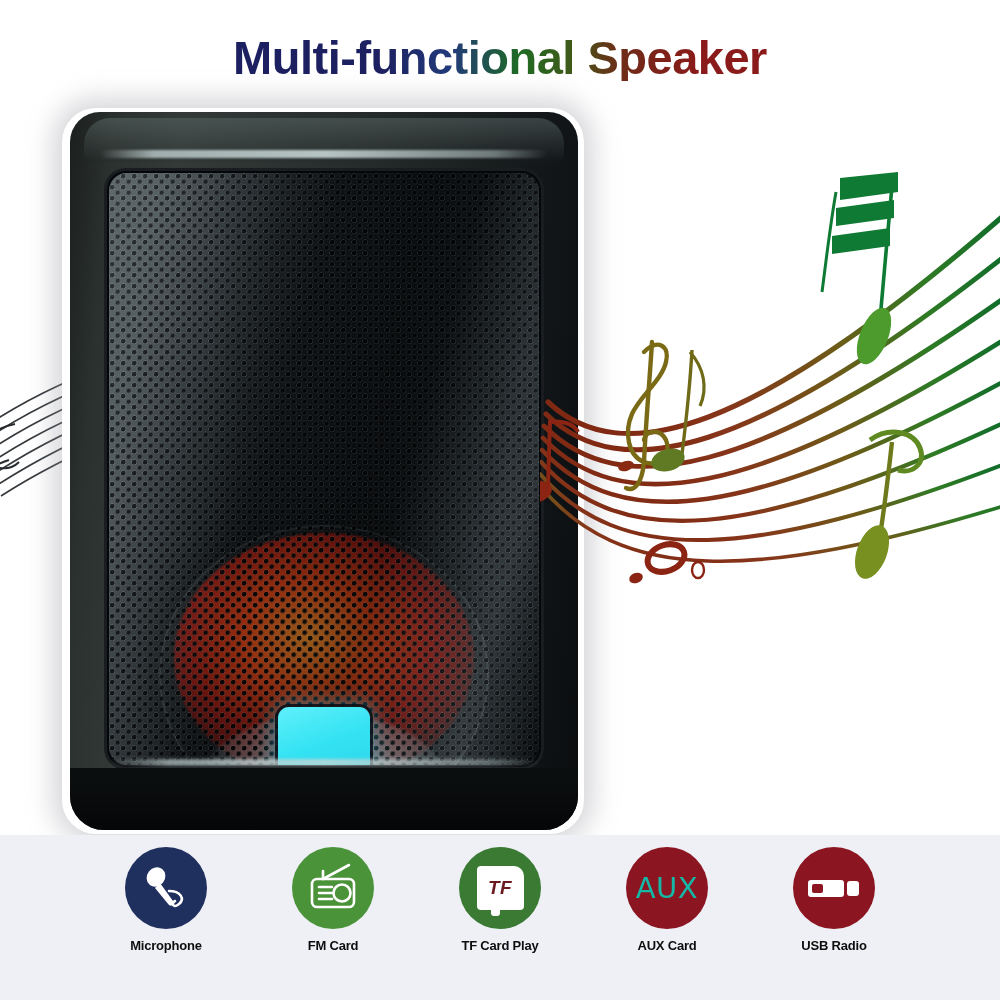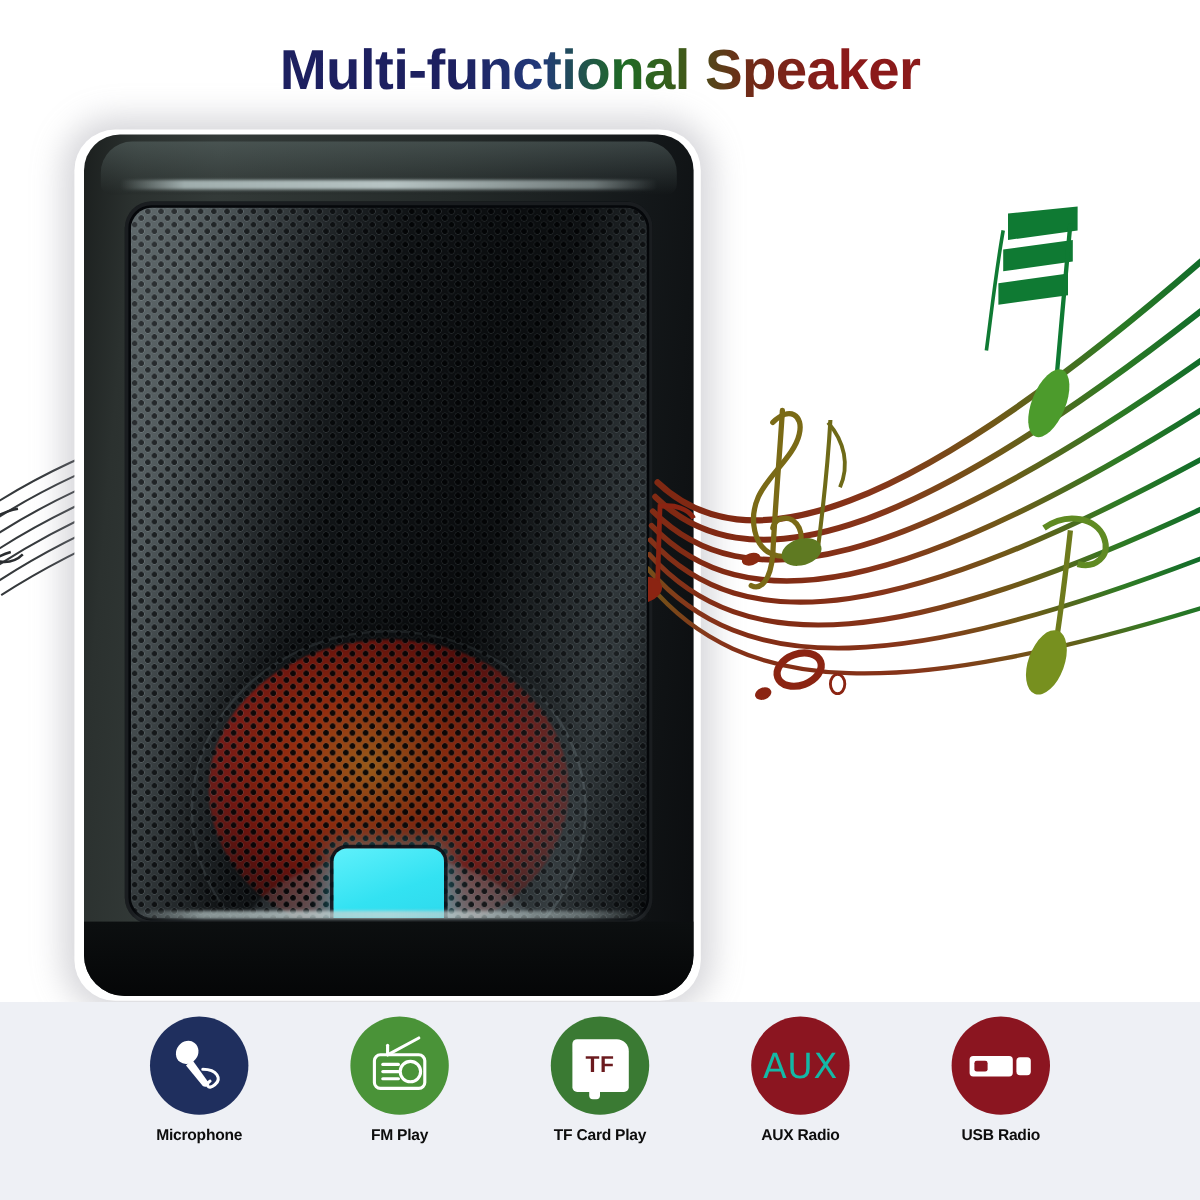--- a/index.html
+++ b/index.html
@@ -280,20 +280,21 @@
   }
   .tf-card {
     width: 47px;
     height: 44px;
     background: #ffffff;
     border-radius: 4px 10px 4px 4px;
     display: flex;
     align-items: center;
     justify-content: center;
     position: relative;
+    font-style: italic;
   }
   .tf-card::after {
     content: "";
     position: absolute;
     left: 14px;
     bottom: -6px;
     width: 9px;
     height: 8px;
     background: #ffffff;
     border-radius: 0 0 3px 3px;
@@ -441,37 +442,37 @@
               <rect x="7" y="17" width="42" height="28" rx="5"></rect>
               <path d="M18,17 L44,3"></path>
               <path d="M18,17 L18,9"></path>
               <circle cx="37" cy="31" r="8.5"></circle>
               <path d="M14,25 L27,25"></path>
               <path d="M14,31 L27,31"></path>
               <path d="M14,37 L27,37"></path>
             </g>
           </svg>
         </div>
-        <div class="feat-label">FM Play</div>
+        <div class="feat-label">FM Card</div>
       </div>
 
       <div class="feature">
         <div class="feat-circle" style="background:#3a7a33;">
           <div class="tf-card">
             <span class="tf-text">TF</span>
           </div>
         </div>
         <div class="feat-label">TF Card Play</div>
       </div>
 
       <div class="feature">
         <div class="feat-circle" style="background:#8b1520;">
           <span class="feat-aux-text">AUX</span>
         </div>
-        <div class="feat-label">AUX Radio</div>
+        <div class="feat-label">AUX Card</div>
       </div>
 
       <div class="feature">
         <div class="feat-circle" style="background:#8b1520;">
           <svg width="54" height="34" viewBox="0 0 54 34" aria-hidden="true">
             <rect x="1" y="9" width="36" height="17" rx="3" fill="#ffffff"></rect>
             <rect x="5" y="13" width="11" height="9" rx="2" fill="#8b1520"></rect>
             <rect x="40" y="10" width="12" height="15" rx="3" fill="#ffffff"></rect>
           </svg>
         </div>

